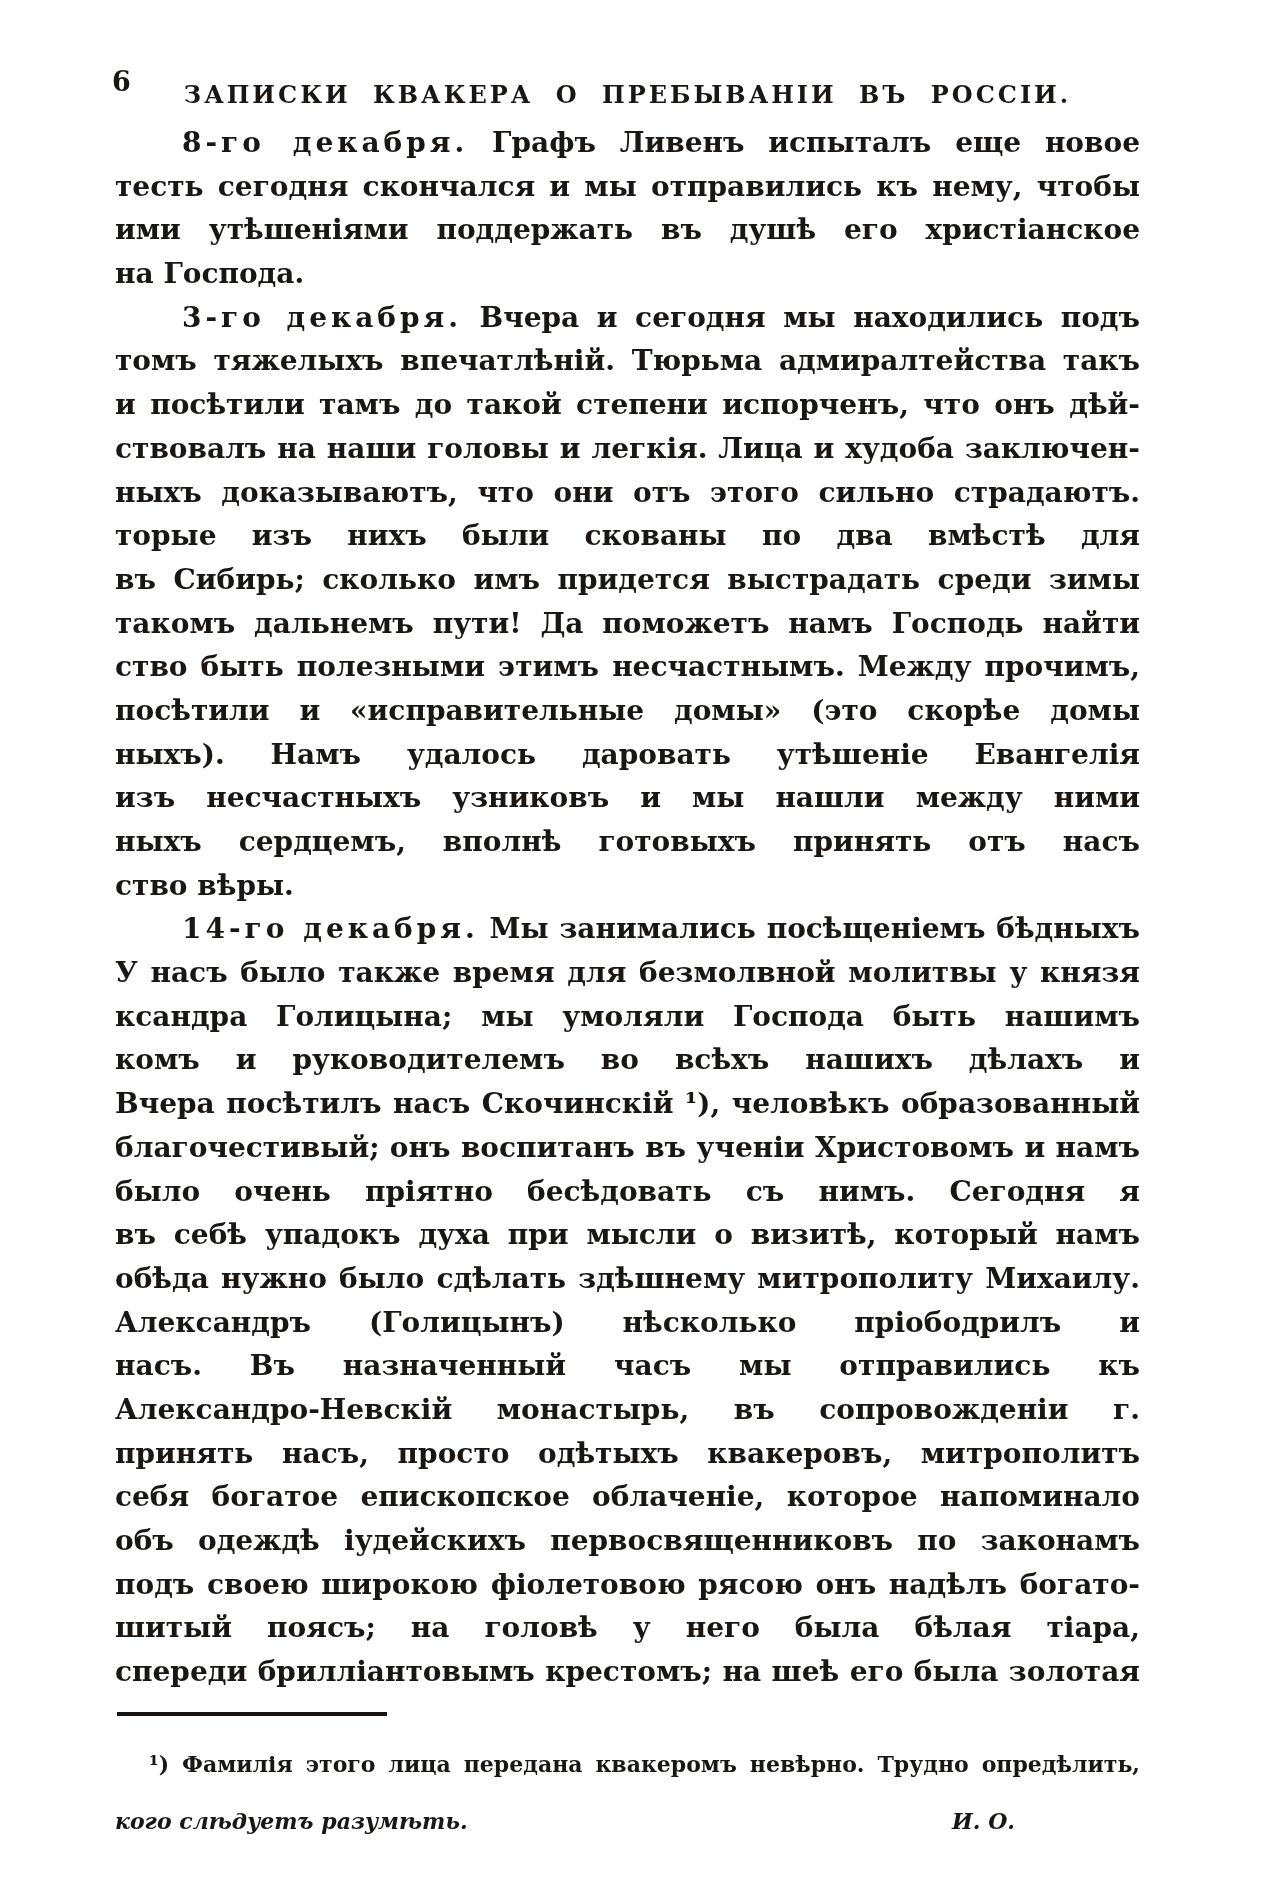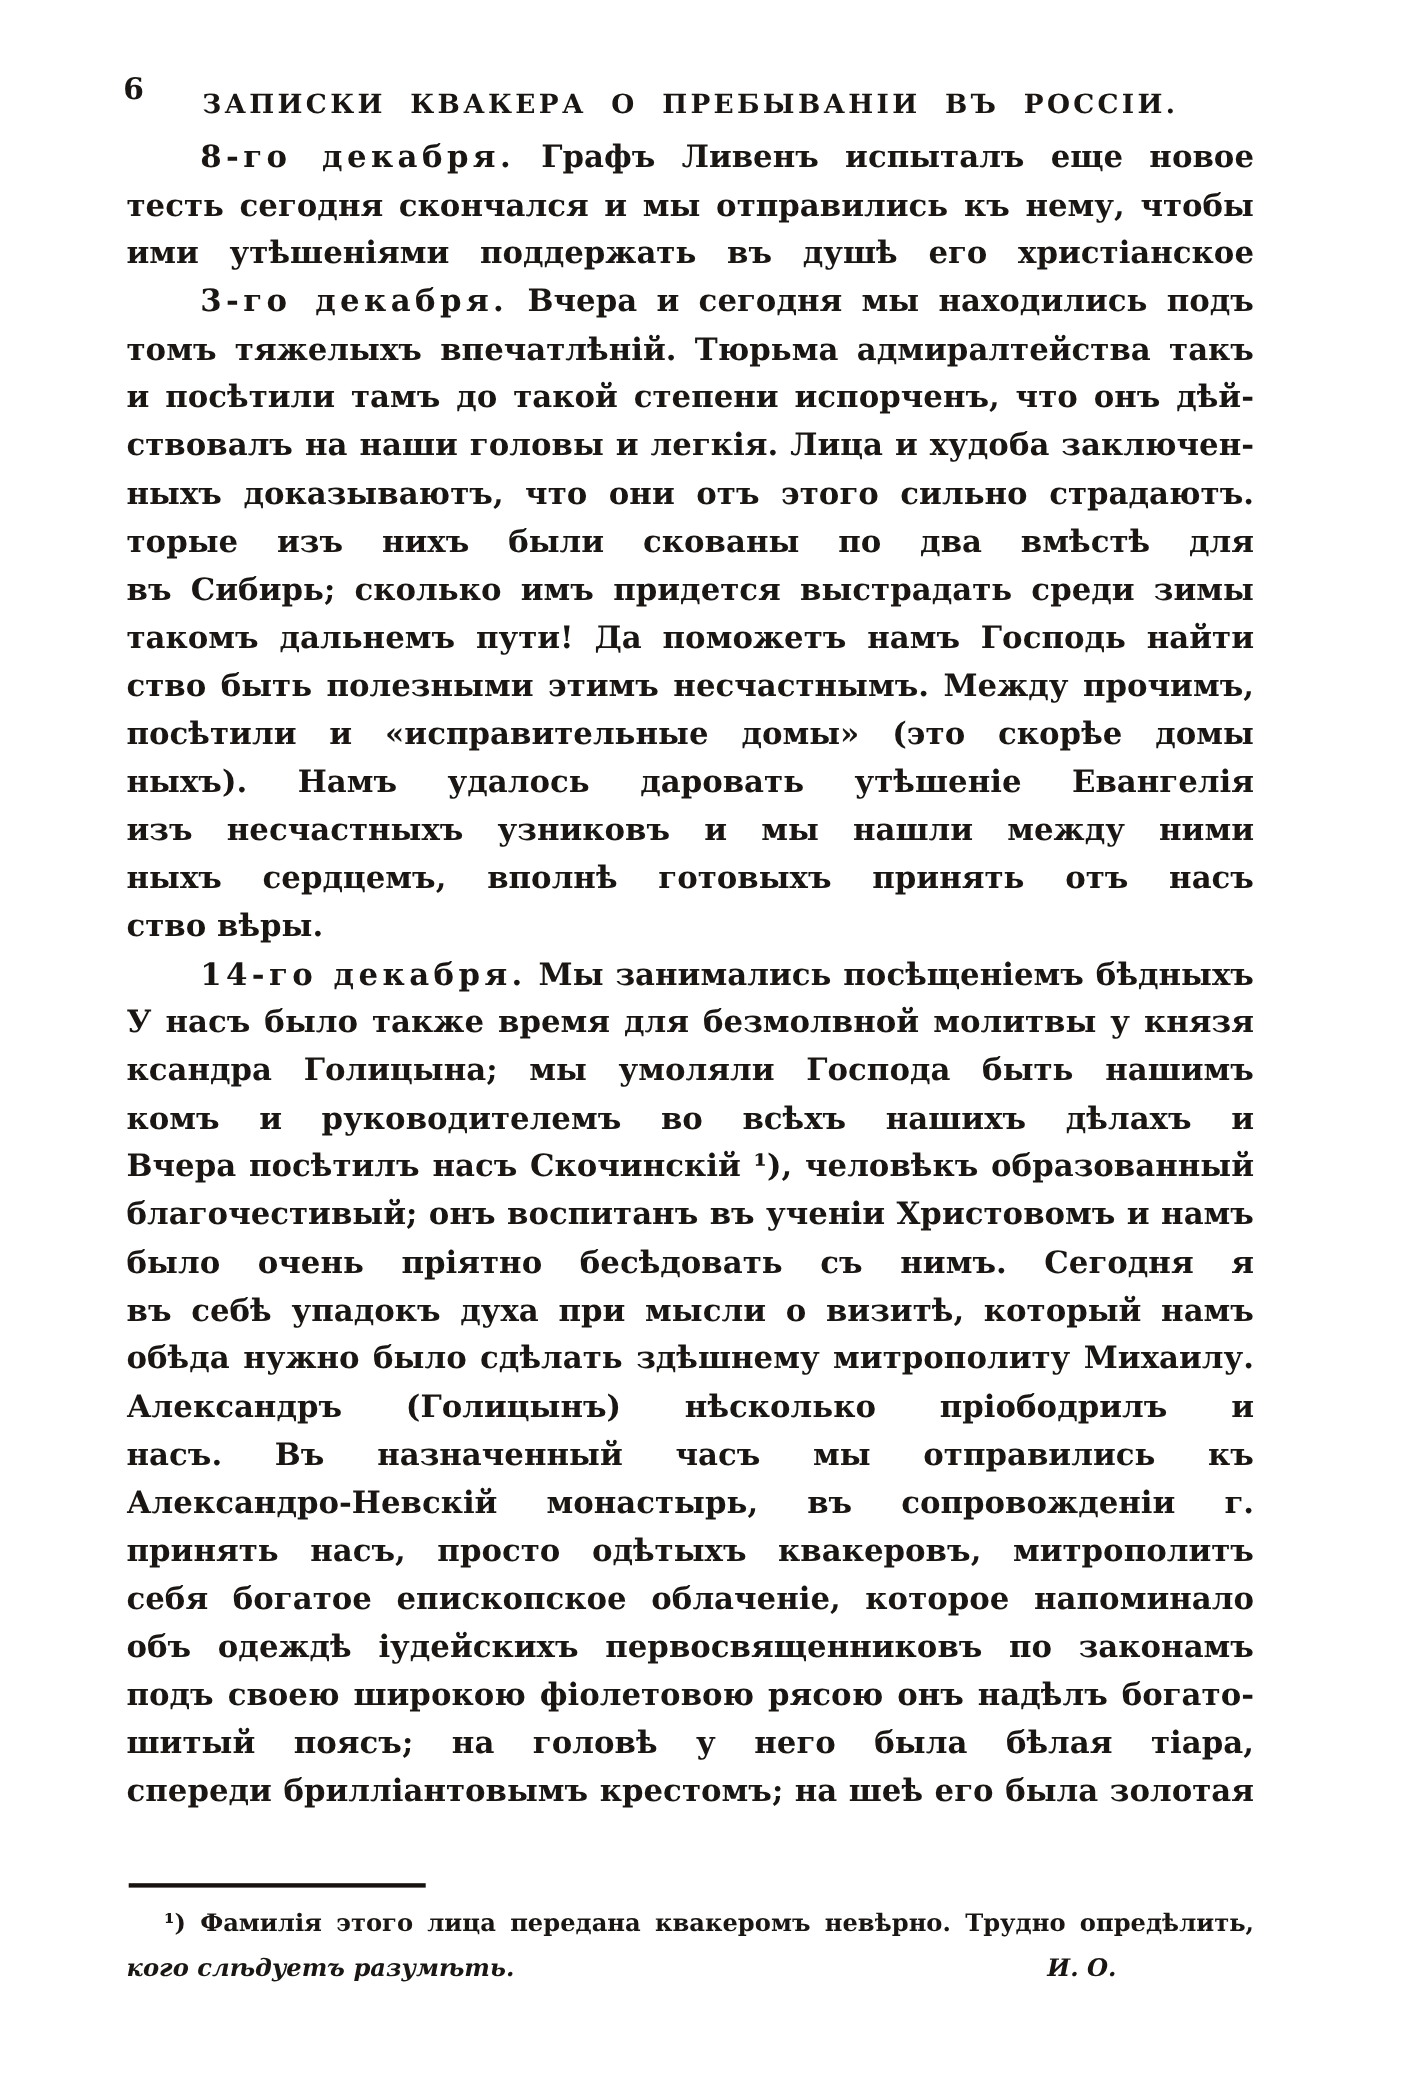--- a/index.html
+++ b/index.html
@@ -51,36 +51,38 @@
     position: absolute; left: 115px; top: 1728px; width: 1025px;
   }
   .fnline {
     position: relative;
     font-size: 22px;
     line-height: 41px;
     height: 41px;
     overflow: hidden;
     text-align: justify;
     text-align-last: justify;
+    margin-top: 16px;
   }
   .fnline.fnfirst { text-indent: 34px; }
   .fnline.fnlast { text-align-last: left; font-style: italic; }
   .fnsig { position: absolute; right: 125px; top: 0; }
 </style>
 </head>
 <body>
 
 <div class="page" style="background: rgb(255, 255, 255); color: rgb(26, 22, 19);">
   <span class="pagenum">6</span>
   <span class="runtitle">ЗАПИСКИ КВАКЕРА О ПРЕБЫВАНІИ ВЪ РОССІИ.</span>
 
   <main class="textblock">
       <div class="line indent"><span class="pdate">8-го декабря.</span> Графъ Ливенъ испыталъ еще новое горе: его</div>
       <div class="line">тесть сегодня скончался и мы отправились къ нему, чтобы сво-</div>
       <div class="line">ими утѣшеніями поддержать въ душѣ его христіанское упованіе</div>
+      <div class="line parlast">на Господа.</div>
       <div class="line indent"><span class="pdate">3-го декабря.</span> Вчера и сегодня мы находились подъ гне-</div>
       <div class="line">томъ тяжелыхъ впечатлѣній. Тюрьма адмиралтейства такъ грязна</div>
       <div class="line">и посѣтили тамъ до такой степени испорченъ, что онъ дѣй-</div>
       <div class="line">ствовалъ на наши головы и легкія. Лица и худоба заключен-</div>
       <div class="line">ныхъ доказываютъ, что они отъ этого сильно страдаютъ. Нѣко-</div>
       <div class="line">торые изъ нихъ были скованы по два вмѣстѣ для отправленія</div>
       <div class="line">въ Сибирь; сколько имъ придется выстрадать среди зимы при</div>
       <div class="line">такомъ дальнемъ пути! Да поможетъ намъ Господь найти сред-</div>
       <div class="line">ство быть полезными этимъ несчастнымъ. Между прочимъ, мы</div>
       <div class="line">посѣтили и «исправительные домы» (это скорѣе домы несчаст-</div>

